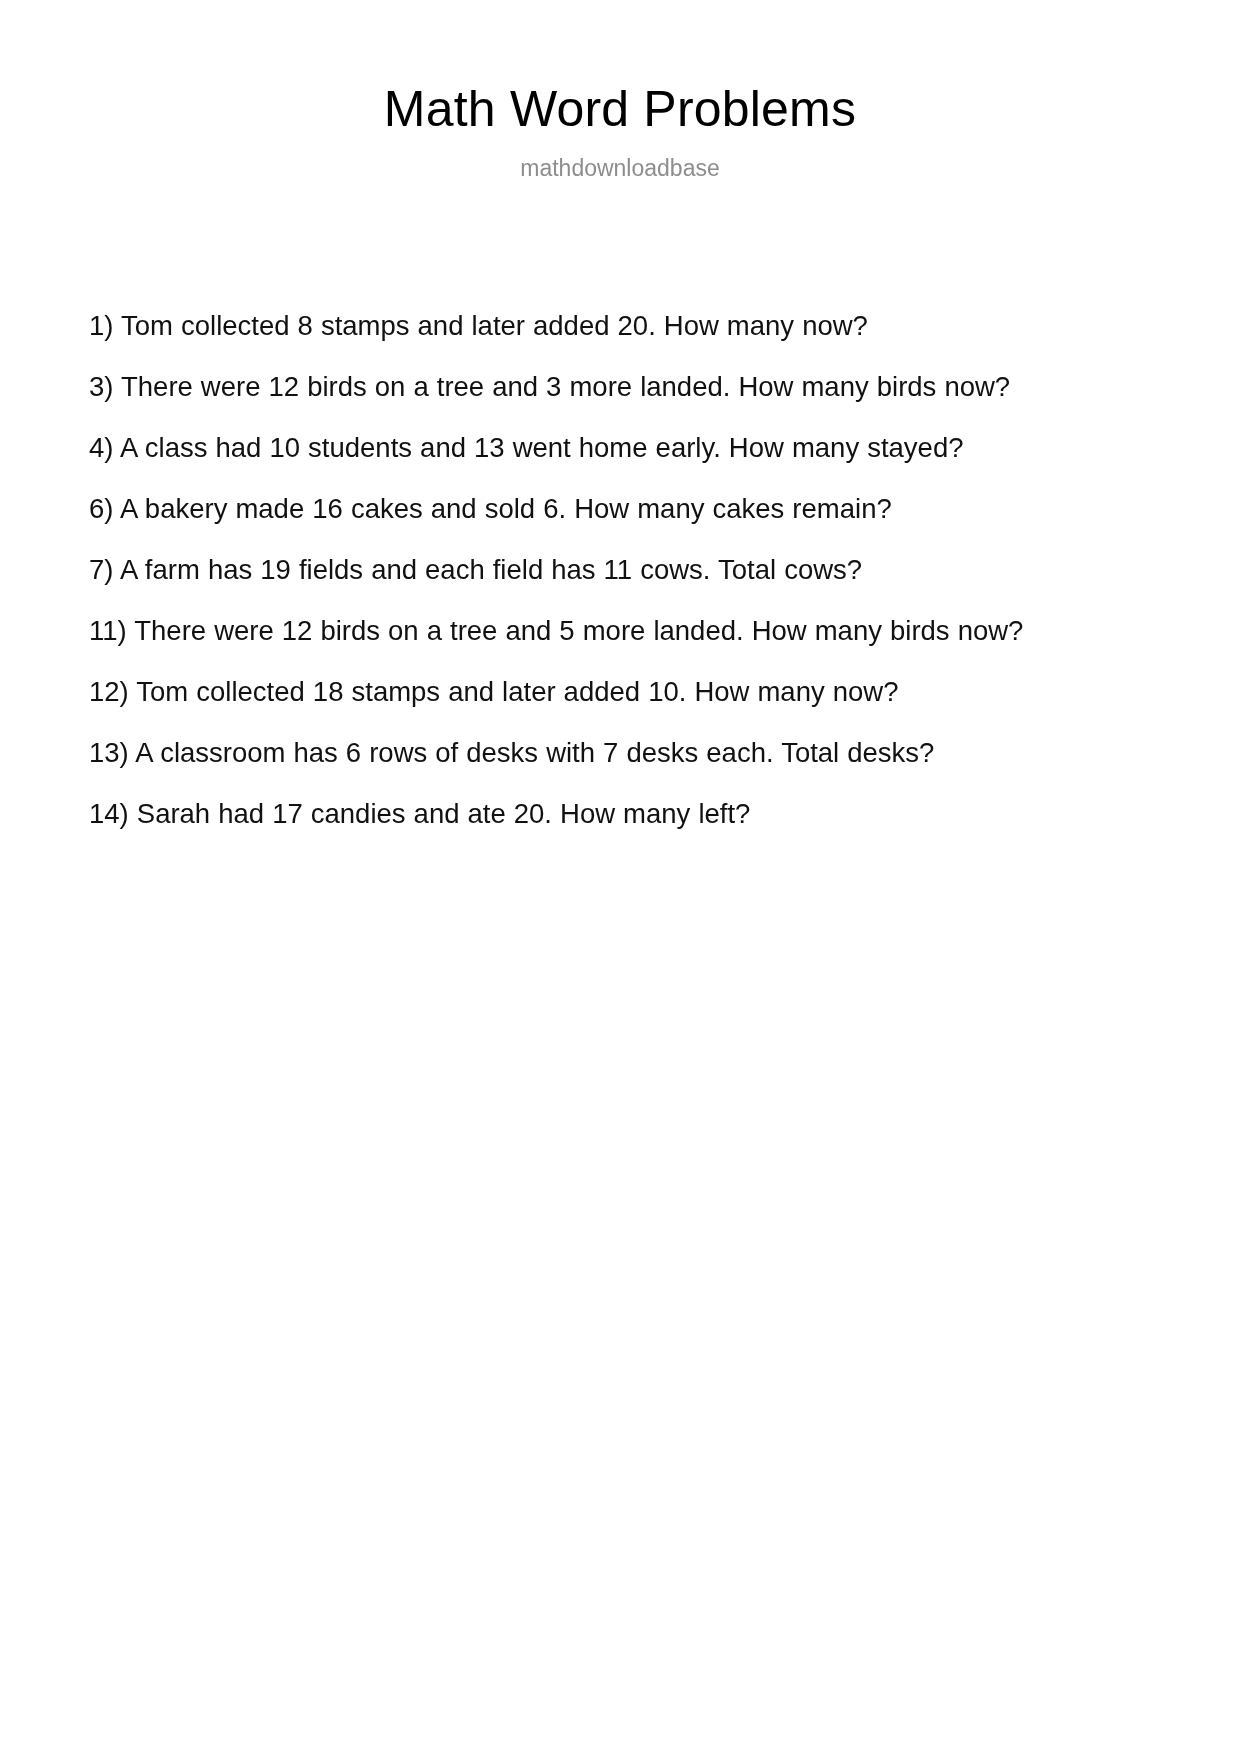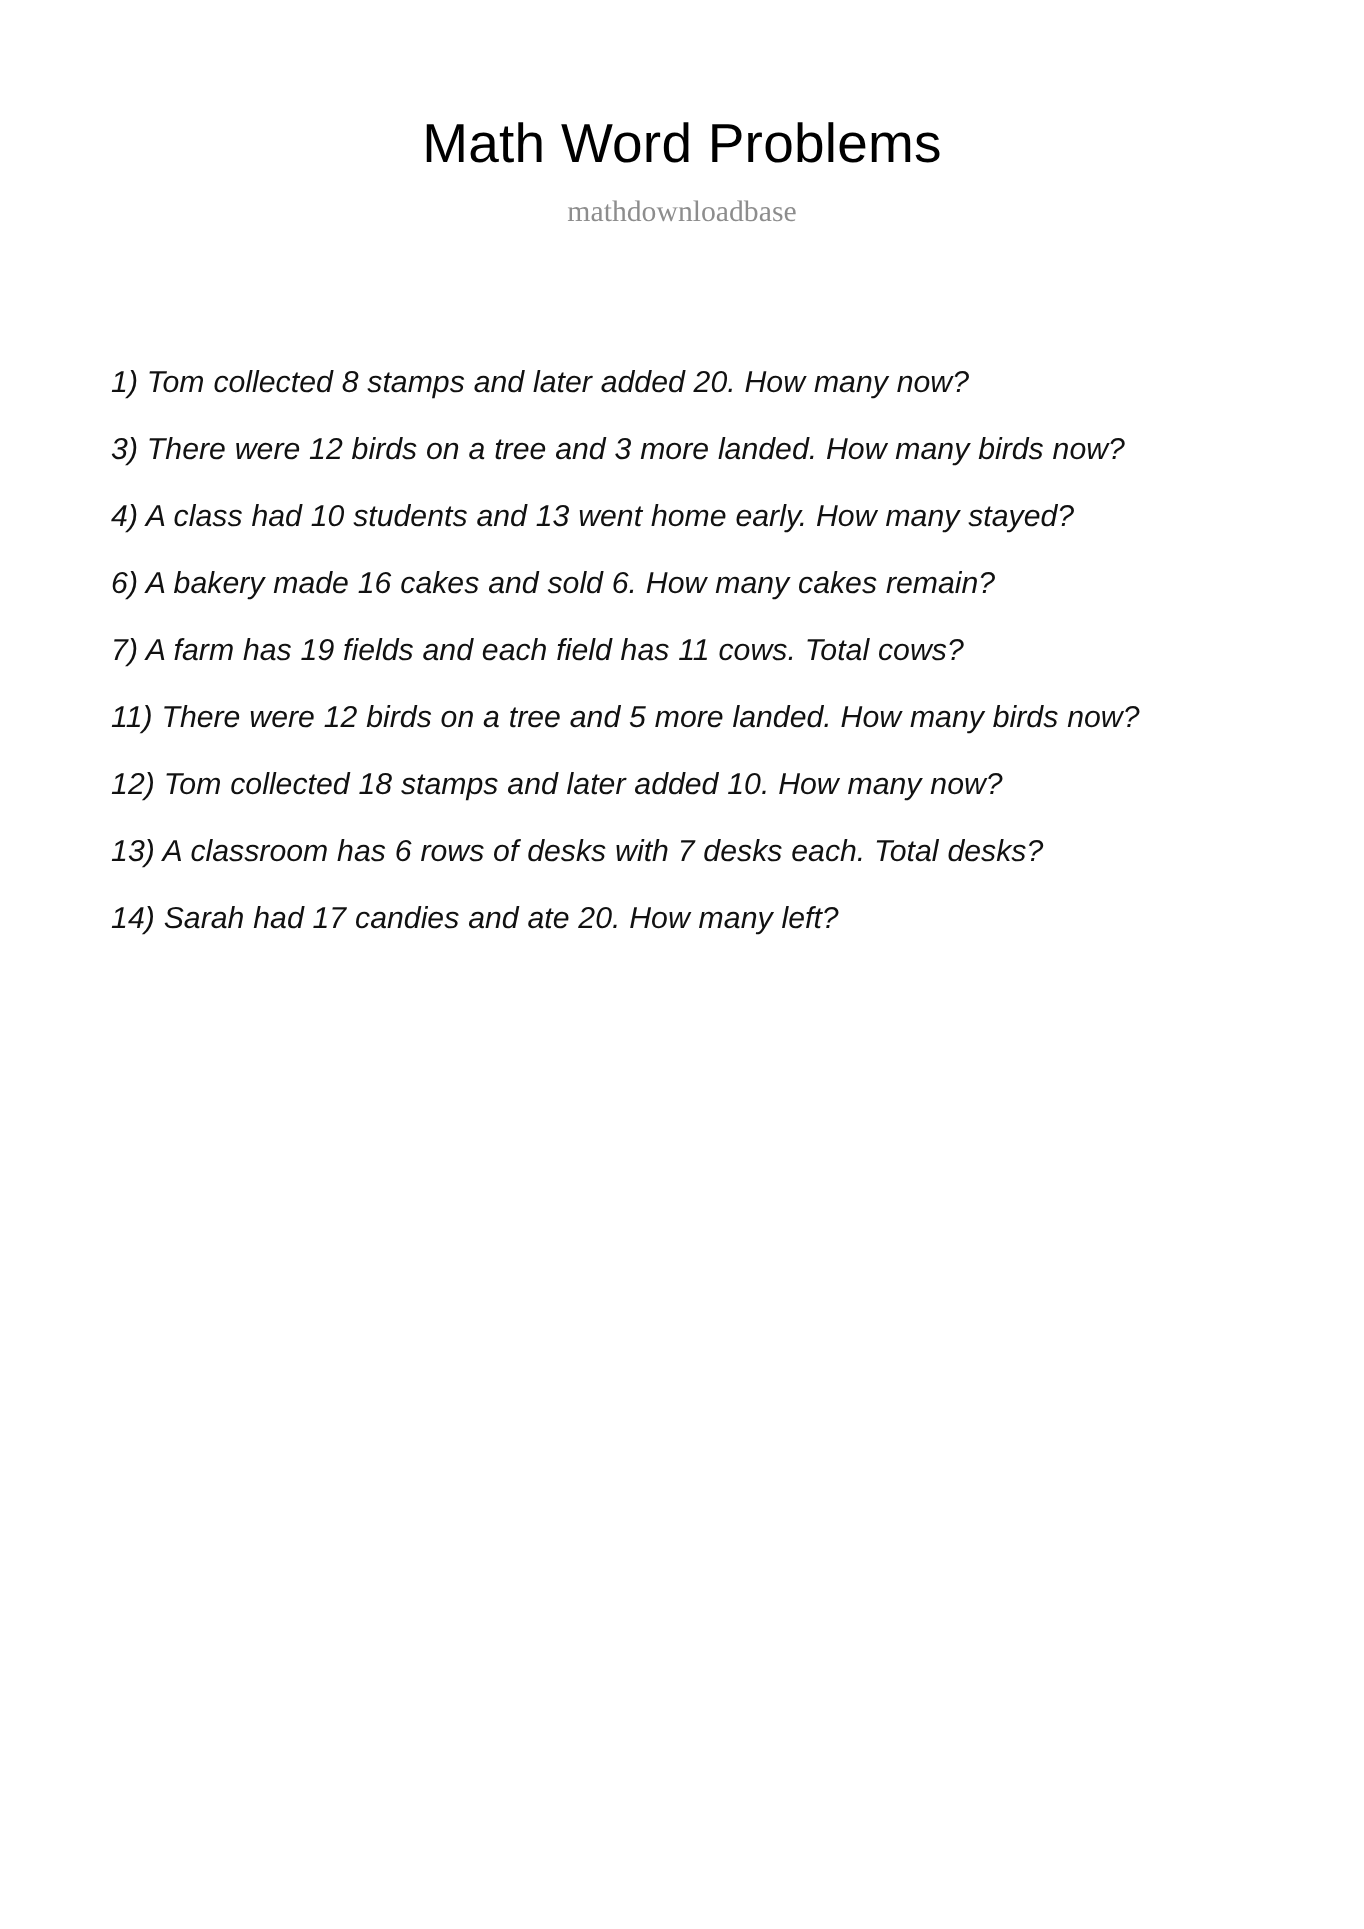--- a/index.html
+++ b/index.html
@@ -8,53 +8,51 @@
     background: #ffffff;
   }
   .page {
     position: relative;
     width: 1240px;
     height: 1712px;
     background: #ffffff;
     overflow: hidden;
     box-sizing: border-box;
     font-family: "Liberation Sans", sans-serif;
-    margin-top: 21px;
     -webkit-font-smoothing: antialiased;
   }
   .doc-header {
     padding-top: 82px;
     text-align: center;
   }
   .doc-title {
     font-family: "Liberation Sans", sans-serif;
     font-size: 50px;
     font-weight: 400;
     color: #000000;
     letter-spacing: 0.2px;
     line-height: 1.1;
     margin: 0;
   }
   .doc-subtitle {
-    font-family: Liberation Serif, serif;
-    font-size: 27px;
+    font-family: Liberation Sans, sans-serif;
+    font-size: 23px;
     font-weight: 400;
     color: #8d8d8d;
     line-height: 1.2;
     margin: 18px 0 0 0;
   }
   .problem-list {
     margin: 0;
     padding: 0;
     list-style: none;
     position: absolute;
-    left: 101px;
+    left: 89px;
     top: 306px;
     width: 950px;
-    font-style: italic;
   }
   .problem-item {
     font-family: "Liberation Sans", sans-serif;
     font-size: 27.5px;
     font-weight: 400;
     color: #111111;
     line-height: 1.42;
     margin: 0 0 22px 0;
     text-align: left;
     word-spacing: 0.4px;

